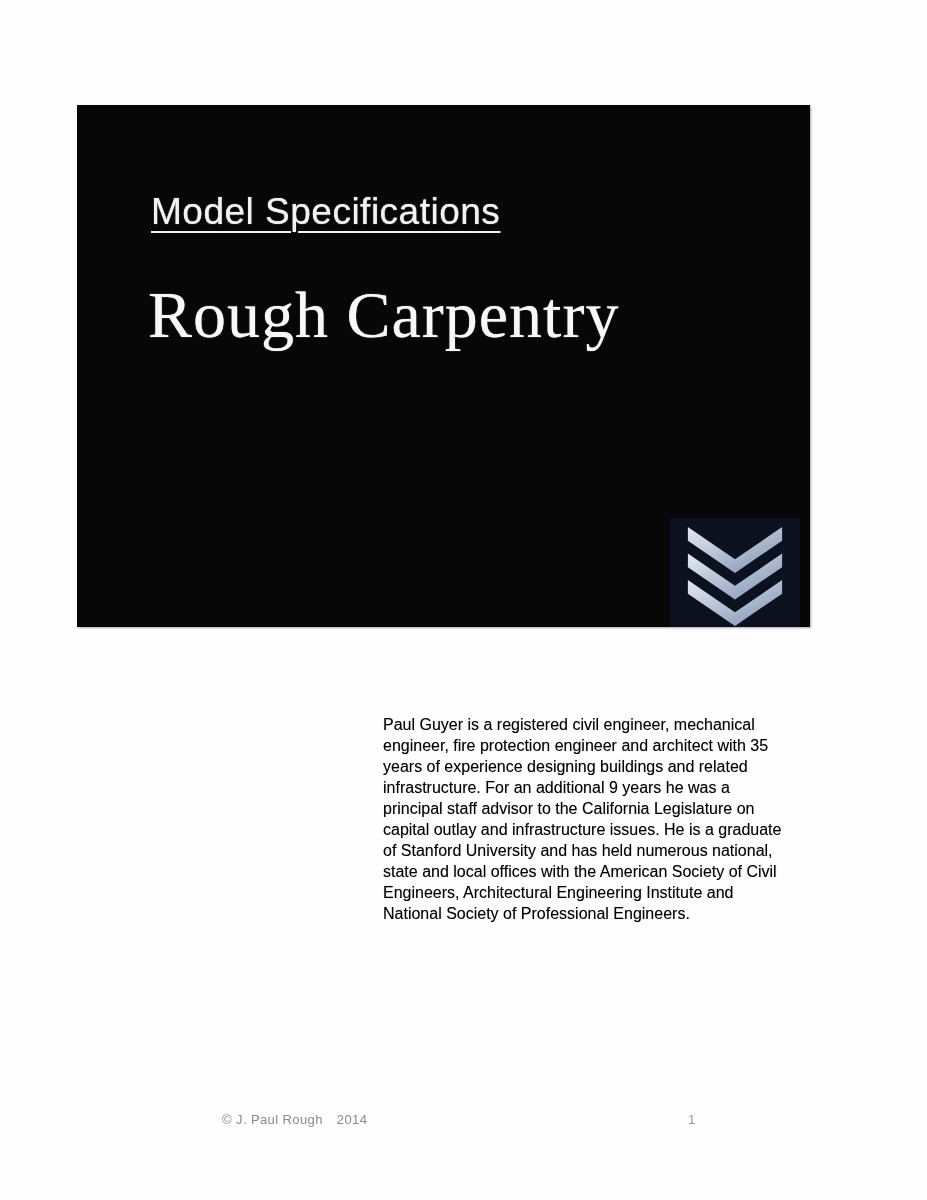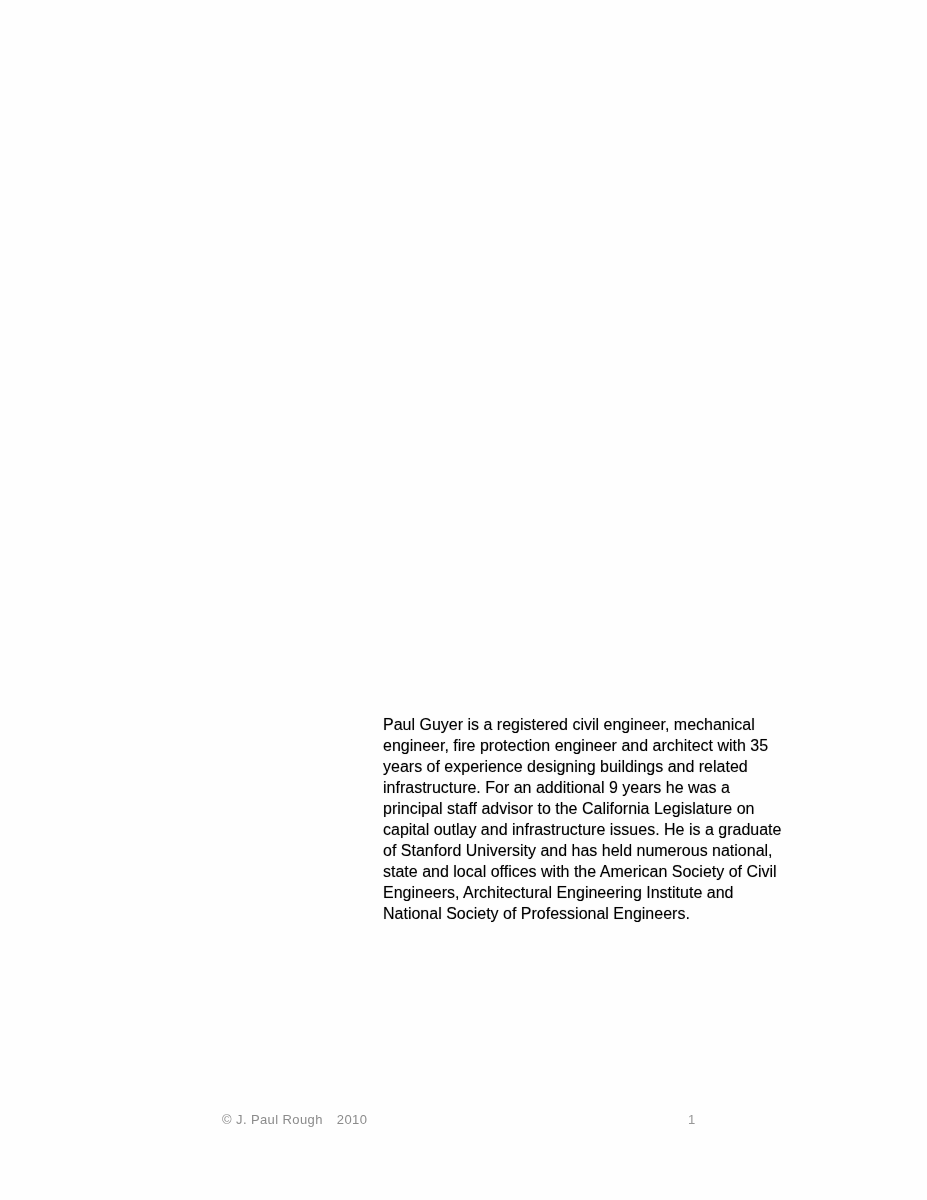--- a/index.html
+++ b/index.html
@@ -111,23 +111,42 @@
     top: 1112px;
     font-size: 13px;
     color: #979797;
   }
 </style>
 </head>
 <body>
 
 <div class="page">
 
+  <div class="cover-box">
+    <div class="series-title">Model Specifications</div>
+    <div class="book-title">Rough Carpentry</div>
+    <div class="logo">
+      <svg width="112" height="106" viewBox="0 0 110 108" xmlns="http://www.w3.org/2000/svg">
+        <defs>
+          <linearGradient id="chevGrad" x1="0" y1="0" x2="1" y2="1">
+            <stop offset="0" stop-color="#e3e9f3"></stop>
+            <stop offset="1" stop-color="#7e91b2"></stop>
+          </linearGradient>
+        </defs>
+        <g fill="url(#chevGrad)">
+          <path d="M7 4 L55 37 L103 4 L103 18 L55 51 L7 18 Z"></path>
+          <path d="M7 31 L55 64 L103 31 L103 45 L55 78 L7 45 Z"></path>
+          <path d="M7 58 L55 91 L103 58 L103 72 L55 105 L7 72 Z"></path>
+        </g>
+      </svg>
+    </div>
+  </div>
 
   <div class="author-block">
     <p class="author-bio">Paul Guyer is a registered civil engineer, mechanical engineer, fire protection engineer and architect with 35 years of experience designing buildings and related infrastructure.  For an additional 9 years he was a principal staff advisor to the California Legislature on capital outlay and infrastructure issues.  He is a graduate of Stanford University and has held numerous national, state and local offices with the American Society of Civil Engineers, Architectural Engineering Institute and National Society of Professional Engineers.</p>
   </div>
 
   <div class="footer-copyright">
-    <span>©  J. Paul Rough</span><span class="year">2010</span>
+    <span>©  J. Paul Rough</span><span class="year">2014</span>
   </div>
   <div class="footer-page-number">1</div>
 
 </div>
 
 </body></html>

